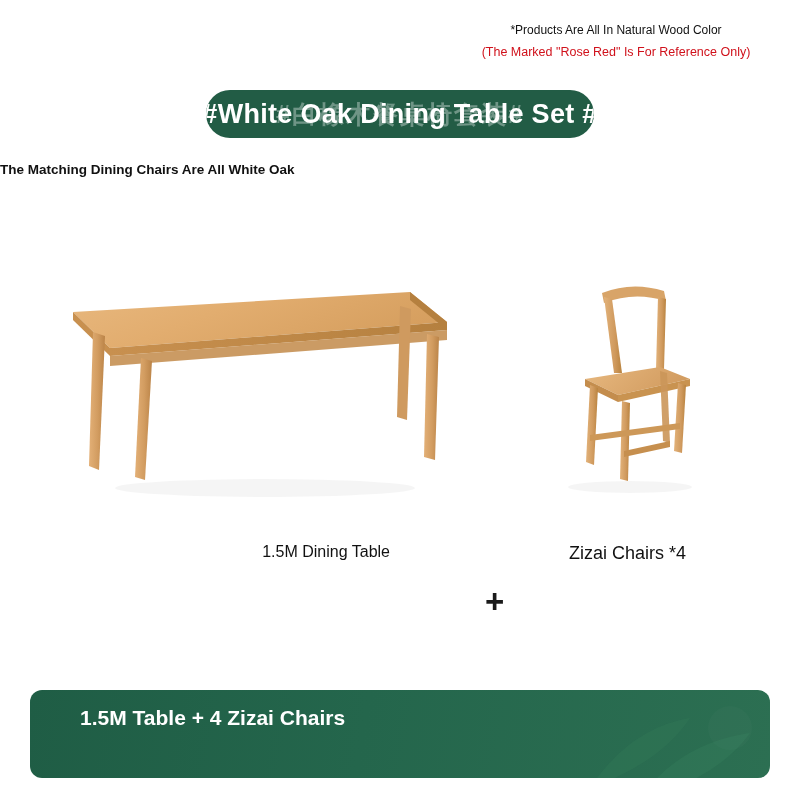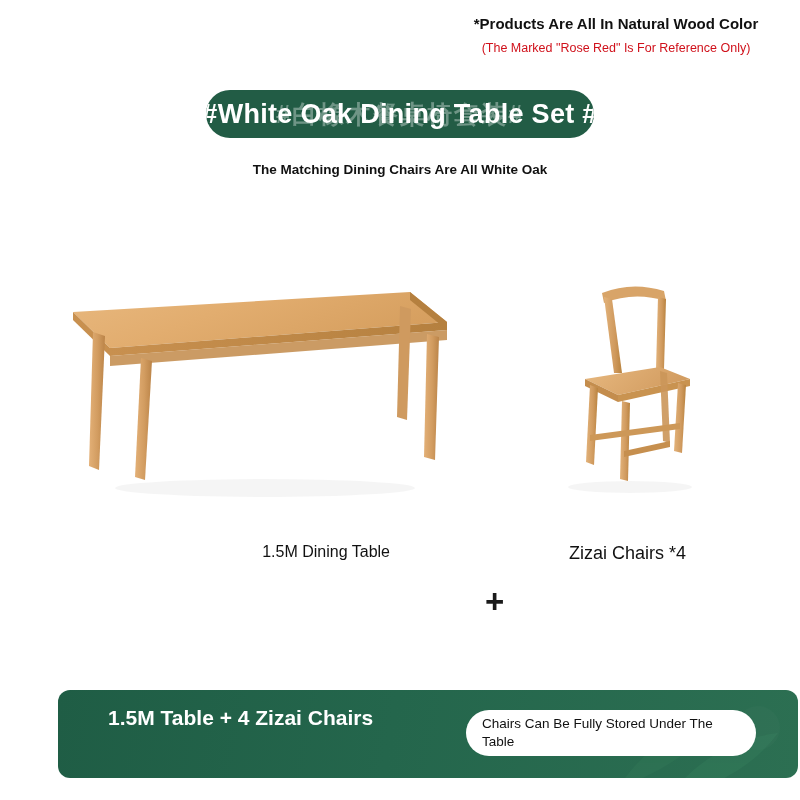--- a/index.html
+++ b/index.html
@@ -18,25 +18,26 @@
 
   
   .top-notes {
     position: absolute;
     top: 14px;
     right: 34px;
     text-align: left;
     width: 300px;
   }
   .note-main {
-    font-size: 15px;
-    font-weight: bold;
+    font-size: 12px;
+    font-weight: normal;
     line-height: 1.35;
     color: #111111;
     text-align: center;
+    margin-top: 8px;
   }
   .note-sub {
     margin-top: 7px;
     font-size: 12.5px;
     color: #d0111b;
     text-align: center;
     white-space: nowrap;
   }
 
   
@@ -69,21 +70,20 @@
     color: #ffffff;
     white-space: nowrap;
     letter-spacing: 0.3px;
   }
 
   .subtitle {
     position: absolute;
     top: 162px;
     left: 0;
     width: 100%;
-    text-align: center;
     font-size: 13.5px;
     font-weight: bold;
     color: #111111;
   }
 
   
   .stage {
     position: absolute;
     top: 210px;
     left: 0;
@@ -123,21 +123,20 @@
   
   .bottom-bar {
     position: absolute;
     left: 30px;
     bottom: 22px;
     width: 740px;
     height: 88px;
     border-radius: 12px;
     background: linear-gradient(100deg, #1f5d45 0%, #24664c 45%, #2c6f52 100%);
     overflow: hidden;
-    margin-left: 28px;
   }
   .bottom-bar .deco-leaf {
     position: absolute;
     right: -20px;
     bottom: -30px;
     width: 210px;
     height: 120px;
     opacity: 0.35;
   }
   .bottom-title {
@@ -262,16 +261,13 @@
 <div class="caption-table">1.5M Dining Table</div>
 <div class="caption-chair">Zizai Chairs *4</div>
 
 <div class="bottom-bar">
   <svg class="deco-leaf" viewBox="0 0 210 120">
     <path d="M10 100 q40 -60 100 -70 q-30 45 -100 70 z" fill="#3f8a62" opacity="0.5"></path>
     <path d="M60 110 q40 -55 110 -65 q-35 48 -110 65 z" fill="#46986c" opacity="0.45"></path>
     <circle cx="150" cy="40" r="22" fill="#ffffff" opacity="0.06"></circle>
   </svg>
   <div class="bottom-title">1.5M Table + 4 Zizai Chairs</div>
-  <div class="bottom-pill">
-    <span>Chairs Can Be Fully Stored Under The Table</span>
-  </div>
 </div>
 
 </body></html>

